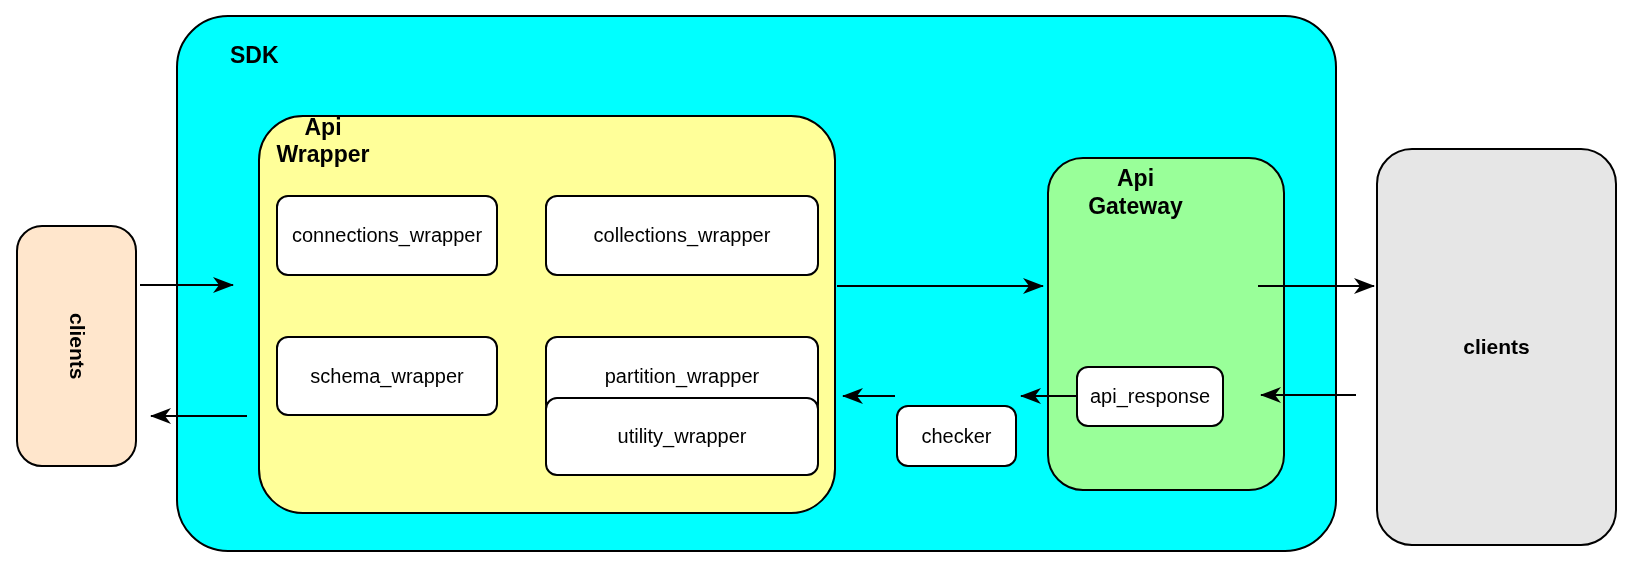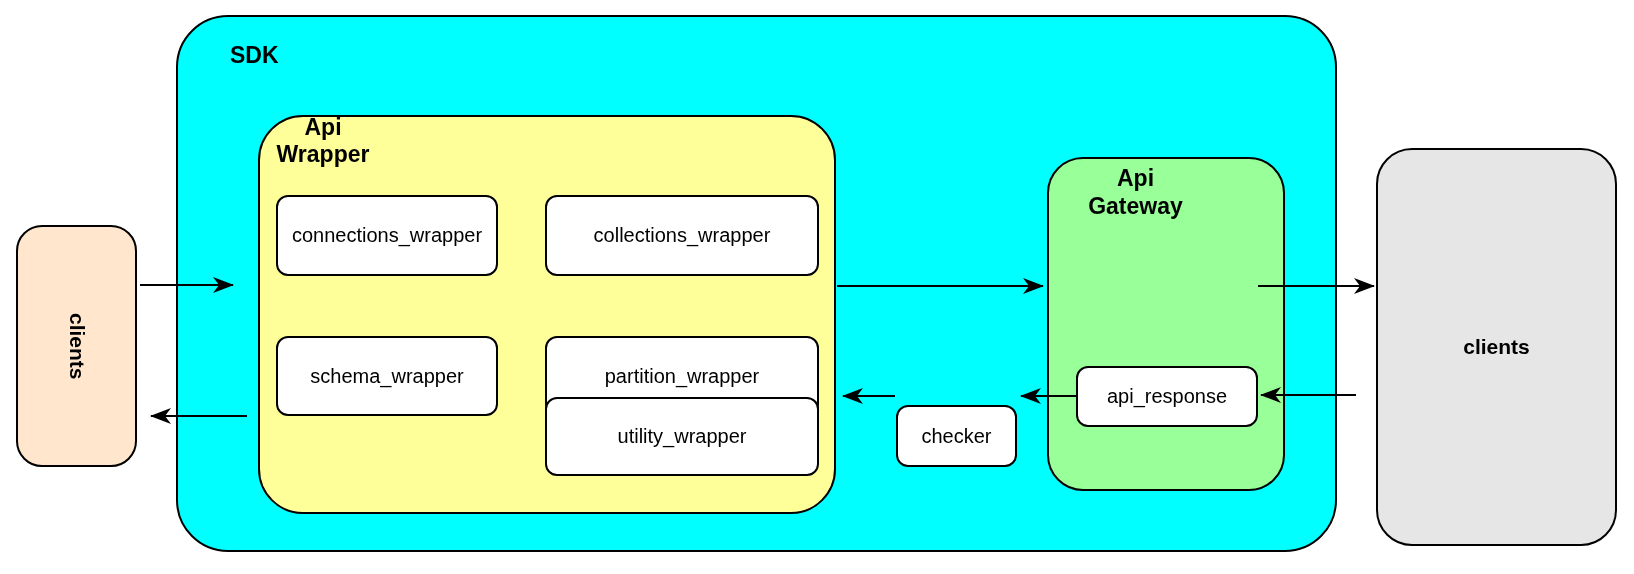--- a/index.html
+++ b/index.html
@@ -17,21 +17,21 @@
   .gateway   { left:1047px; top:157px; width:238px; height:334px; border-radius:36px; background:#99FF99; z-index:2; }
   .milvus    { left:1376px; top:148px; width:241px; height:398px; border-radius:36px; background:#E6E6E6; z-index:2; }
   .white-box { background:#ffffff; border-radius:12px; font-size:20px; z-index:3; white-space:nowrap; }
   .wb-c1 { left:276px; width:222px; }
   .wb-c2 { left:545px; width:274px; }
   .wb-r1 { top:195px; height:81px; }
   .wb-r2 { top:296px; height:80px;margin-top:40px; }
   .wb-r3 { top:397px; height:79px; }
   .checker      { left:896px;  top:365px; width:121px; height:62px;margin-top:40px; }
   .api-request  { left:1076px; top:255px; width:181px; height:61px; }
-  .api-response { left:1076px; top:366px; width:182px; height:61px; }
+  .api-response { left:1076px; top:366px; width:148px; height:61px; }
   .container-label { position:absolute; font-size:23px; font-weight:bold; line-height:27px; z-index:4; }
   .sdk-label     { left:230px; top:42px; }
   .wrapper-label { left:256px; top:114px; width:134px; text-align:center; }
   .gateway-label { left:1058px; top:164px; width:155px; text-align:center; line-height:28px; }
   .big-label { font-weight:bold; font-size:21px; }
   .v-label   { writing-mode:vertical-rl; }
   .arrow-layer { position:absolute; left:0; top:0; width:1634px; height:574px; z-index:5; pointer-events:none; }
   .arrow-layer path.a { stroke:#000; stroke-width:2; fill:none; }
 </style>
 </head>

